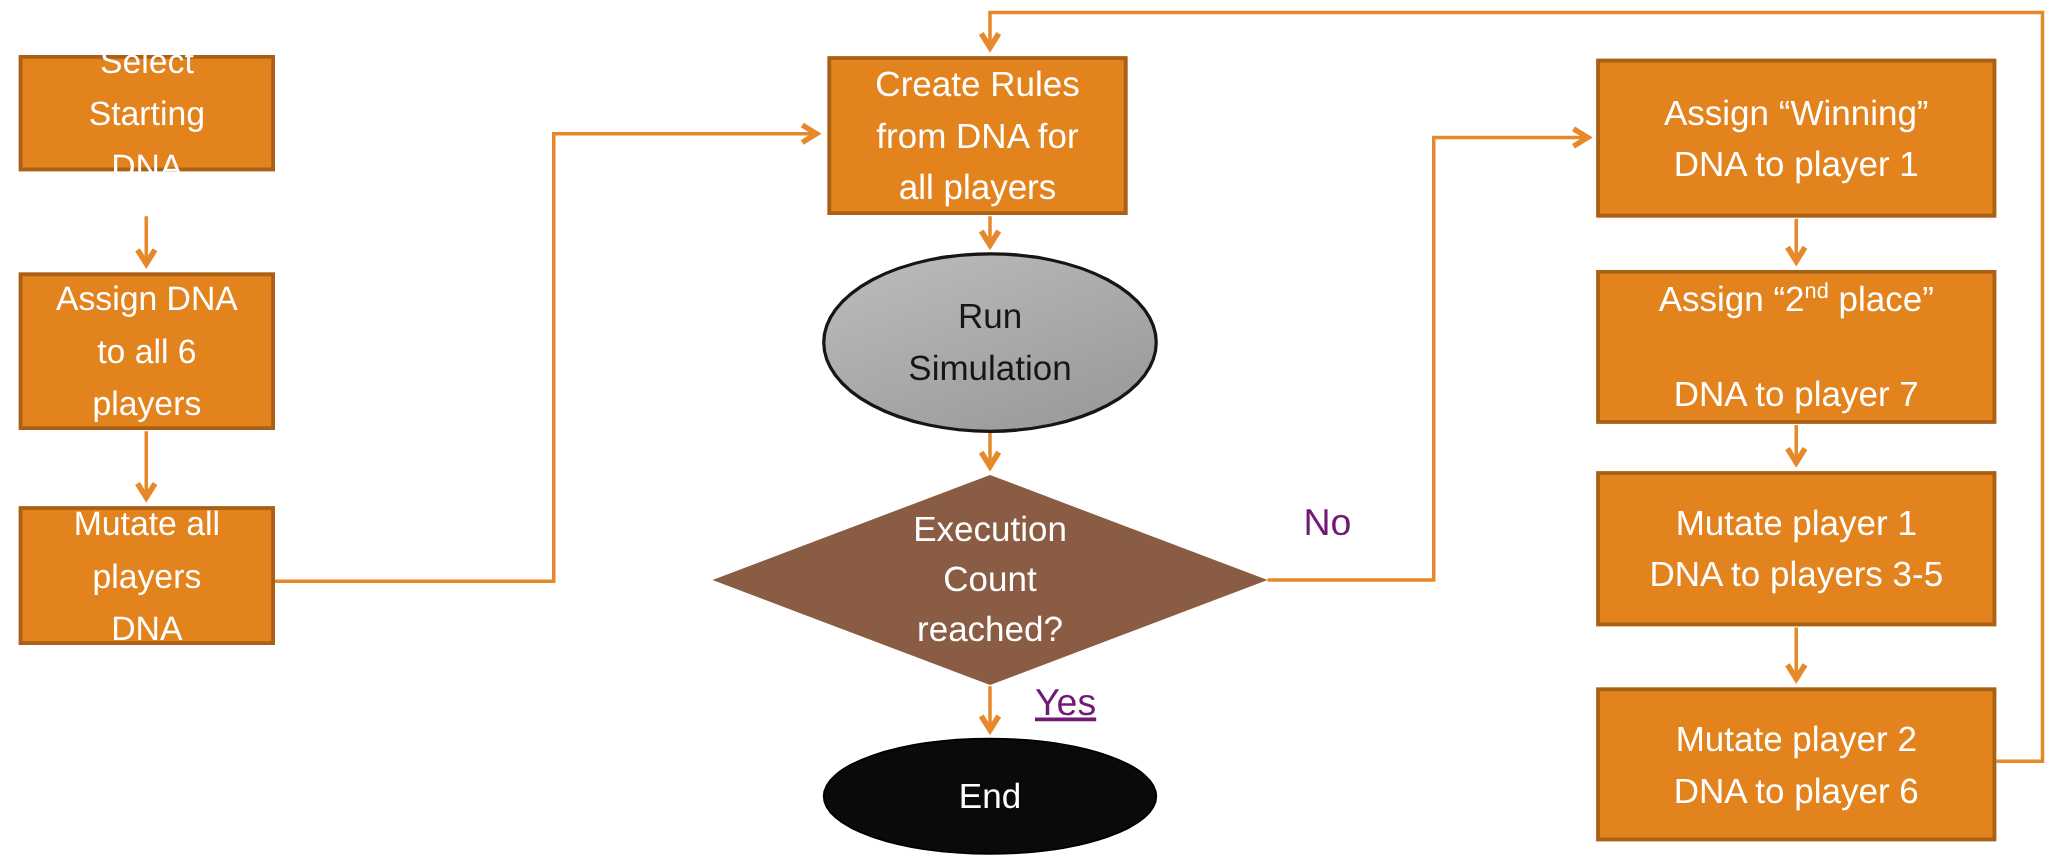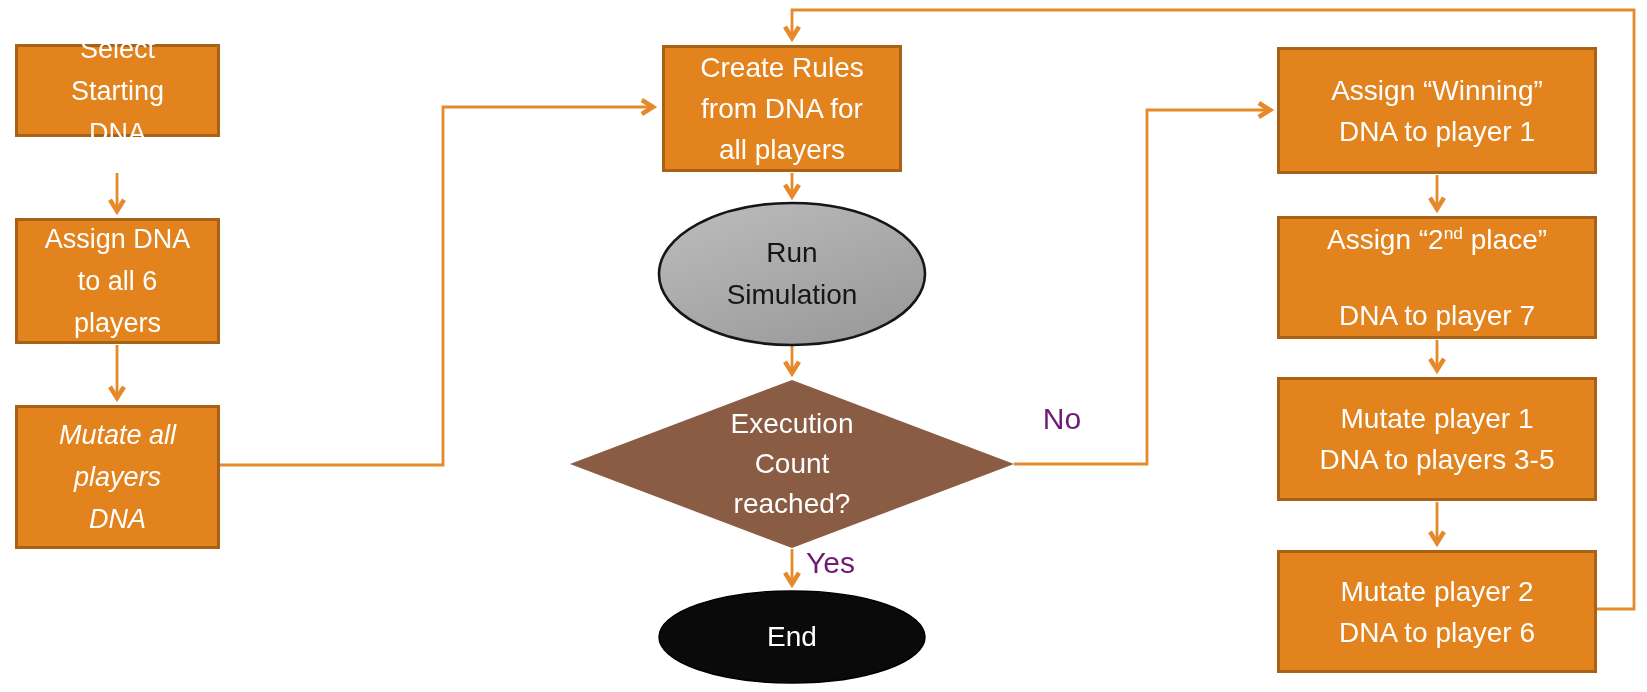--- a/index.html
+++ b/index.html
@@ -104,21 +104,21 @@
     <span class="line">Starting</span>
     <span class="line">DNA</span>
   </div>
 
   <div class="box box-left" style="left:15px; top:218px; width:205px; height:126px;">
     <span class="line">Assign DNA</span>
     <span class="line">to all 6</span>
     <span class="line">players</span>
   </div>
 
-  <div class="box box-left" style="left:15px; top:405px; width:205px; height:144px;font-style:italic;">
+  <div class="box box-left" style="left:15px; top:405px; width:205px; height:111px;">
     <span class="line">Mutate all</span>
     <span class="line">players</span>
     <span class="line">DNA</span>
   </div>
 
   <div class="box box-mid" style="left:662px; top:45px; width:240px; height:127px;text-align:right;">
     <span class="line">Create Rules</span>
     <span class="line">from DNA for</span>
     <span class="line">all players</span>
   </div>
@@ -130,21 +130,21 @@
 
   <div class="label label-white" style="left:672px; top:404px; width:240px; height:120px;">
     <span class="line">Execution</span>
     <span class="line">Count</span>
     <span class="line">reached?</span>
   </div>
 
   <div class="label label-white" style="left:692px; top:617px; width:200px; height:40px;">End</div>
 
   <div class="edge-label" style="left:1022px; top:402px; width:80px; text-align:center;">No</div>
-  <div class="edge-label" style="left:806px; top:546px;">Yes</div>
+  <div class="edge-label" style="left:828px; top:546px;text-decoration:underline;">Yes</div>
 
   <div class="box box-right" style="left:1277px; top:47px; width:320px; height:127px;">
     <span class="line">Assign “Winning”</span>
     <span class="line">DNA to player 1</span>
   </div>
 
   <div class="box box-right" style="left:1277px; top:216px; width:320px; height:123px;justify-content:space-between;">
     <span class="line"><span>Assign “2</span><sup>nd</sup><span> place”</span></span>
     <span class="line">DNA to player 7</span>
   </div>

